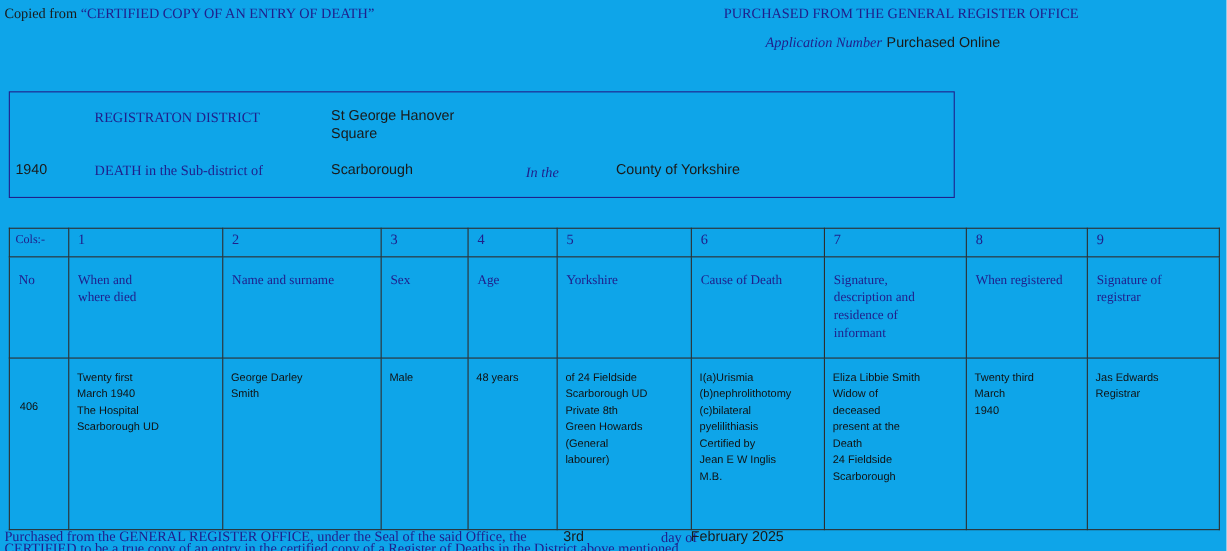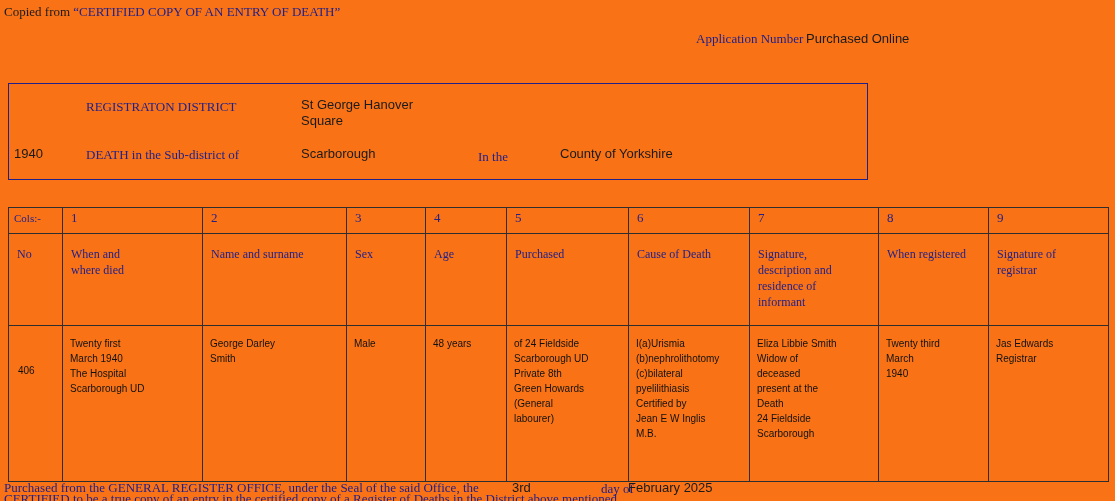--- a/index.html
+++ b/index.html
@@ -1,29 +1,29 @@
 <!DOCTYPE html>
 <html><head>
 <meta charset="utf-8">
 <style>
   html, body { margin: 0; padding: 0; background: #ebebeb; }
   .page {
     position: relative;
     width: 1115px;
     height: 501px;
-    background: #f97316;
+    background: #0ea5e9;
     font-family: "Liberation Serif", serif;
     font-size: 13px;
     color: #1a1a1a;
     overflow: hidden;
   }
   .abs { position: absolute; }
   .navy { color: #20208c; }
   .sans { font-family: "Liberation Sans", sans-serif; }
-  .italic { }
+  .italic { font-style: italic; }
   .pre { white-space: pre-line; }
 
   
   .district-box {
     position: absolute;
     left: 8px; top: 83px;
     width: 858px; height: 95px;
     border: 1px solid #20208c;
   }
   .district-box .abs { line-height: 16px; }
@@ -74,31 +74,32 @@
 </style>
 </head>
 <body>
 
 <div class="page">
 
   <div class="abs" style="left:4px; top:4px;">
     <span>Copied from</span>
     <span class="navy">“CERTIFIED COPY OF AN ENTRY OF DEATH”</span>
   </div>
+  <div class="abs navy" style="left:658px; top:4px;">PURCHASED FROM THE GENERAL REGISTER OFFICE</div>
   <div class="abs navy italic" style="left:696px; top:31px;">Application Number</div>
   <div class="abs sans" style="left:806px; top:31px;">Purchased Online</div>
 
   <div class="district-box">
     <span class="abs sans" style="left:5px; top:62px;">1940</span>
     <span class="abs navy" style="left:77px; top:15px;">REGISTRATON DISTRICT</span>
     <span class="abs navy" style="left:77px; top:63px;">DEATH in the Sub-district of</span>
     <span class="abs sans pre" style="left:292px; top:13px; width:150px;">St George Hanover
 Square</span>
     <span class="abs sans" style="left:292px; top:62px;">Scarborough</span>
-    <span class="abs navy" style="left:469px; top:65px;">In the</span>
+    <span class="abs navy" style="left:469px; top:65px;font-style:italic;">In the</span>
     <span class="abs sans" style="left:551px; top:62px;">County of Yorkshire</span>
   </div>
 
   <table class="register">
     <colgroup>
       <col style="width:54px">
         <col style="width:140px">
         <col style="width:144px">
         <col style="width:79px">
         <col style="width:81px">
@@ -121,21 +122,21 @@
       <td>8</td>
       <td>9</td>
     </tr>
     <tr class="header-row">
       <td>No</td>
       <td>When and
 where died</td>
       <td>Name and surname</td>
       <td>Sex</td>
       <td>Age</td>
-      <td>Purchased</td>
+      <td>Yorkshire</td>
       <td>Cause of Death</td>
       <td>Signature,
 description and
 residence of
 informant</td>
       <td>When registered</td>
       <td>Signature of
 registrar</td>
     </tr>
     <tr class="data-row">

